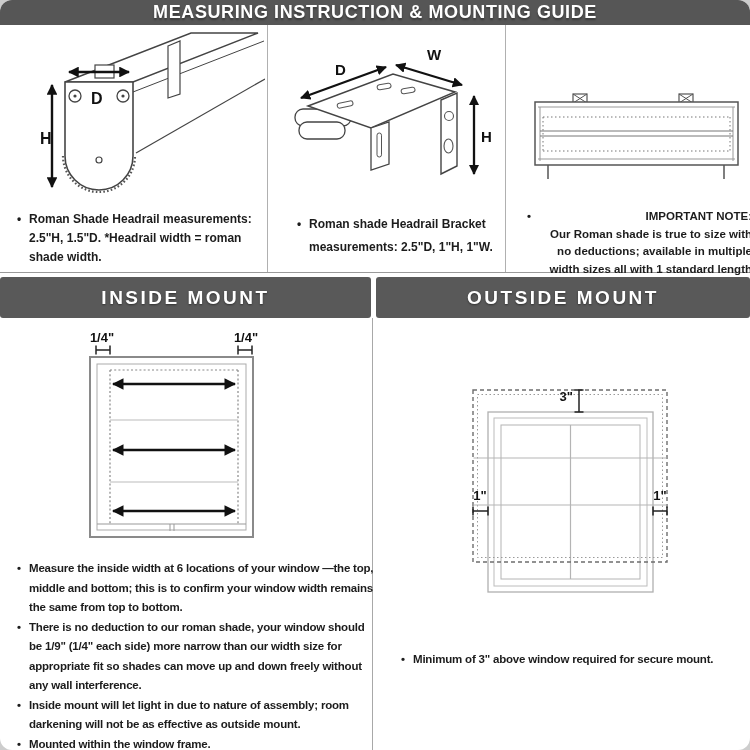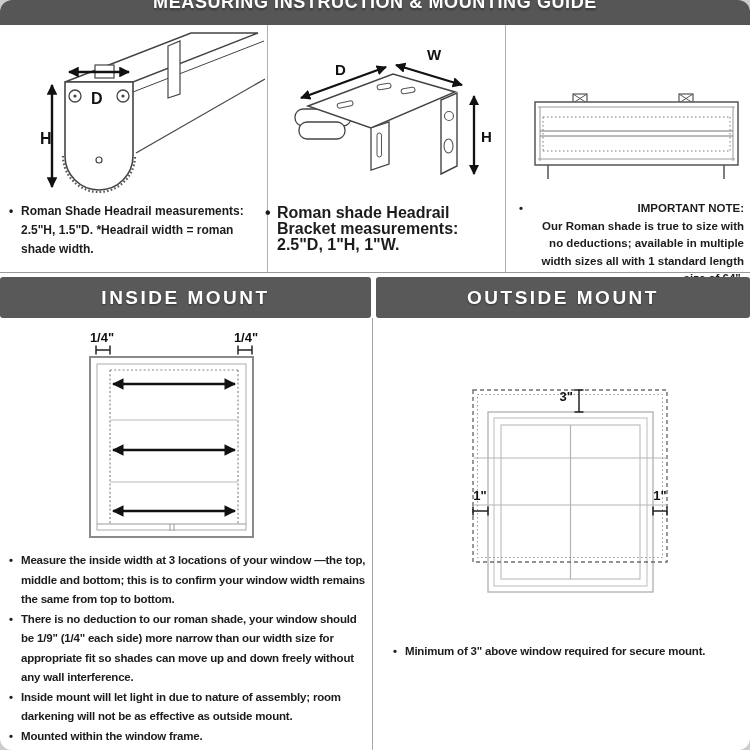--- a/index.html
+++ b/index.html
@@ -5,21 +5,21 @@
   html,body{margin:0;padding:0;background:#cdcdcd;}
   #card{
     position:relative;width:750px;height:750px;margin:0 auto;
     background:#ffffff;border-radius:12px;overflow:hidden;
     font-family:"Liberation Sans",sans-serif;color:#1c1c1c;
   }
   
   .top-bar{
     position:absolute;top:0;left:0;width:750px;height:25px;
     background:#565656;color:#fff;display:flex;align-items:flex-end;justify-content:center;
-    font-weight:bold;font-size:18px;letter-spacing:.6px;padding-bottom:12px;box-sizing:border-box;
+    font-weight:bold;font-size:18px;letter-spacing:.6px;padding-bottom:2px;box-sizing:border-box;
     text-shadow:0 2px 2px rgba(0,0,0,.35);white-space:nowrap;
   }
   .mount-bar{
     position:absolute;top:277px;height:41px;background:#595959;color:#fff;
     display:flex;align-items:center;justify-content:center;
     font-weight:bold;font-size:19px;letter-spacing:2.5px;border-radius:3px;
     text-shadow:0 1px 2px rgba(0,0,0,.45);
   }
   #bar-inside{left:0;width:371px;}
   #bar-outside{left:376px;width:374px;}
@@ -32,25 +32,25 @@
   
   .diagram{position:absolute;}
   #dg-headrail{left:40px;top:32px;}
   #dg-bracket{left:293px;top:46px;}
   #dg-front{left:518px;top:93px;}
   #dg-inside{left:62px;top:330px;}
   #dg-outside{left:445px;top:372px;}
   svg text{font-family:"Liberation Sans",sans-serif;font-weight:bold;fill:#111;}
   
   .caption,.bullets{position:absolute;font-weight:bold;}
-  .bullets{list-style:none;margin:0;padding:0;}
+  .bullets{list-style:none;margin:8px;padding:0;}
   .bullets li{position:relative;padding-left:13px;margin:0;}
   .bullets li::before{content:"\2022";position:absolute;left:1px;top:0;}
   #cap-headrail{left:8px;top:202px;width:252px;font-size:12px;line-height:19px;}
-  #cap-bracket{left:264px;top:205px;width:220px;font-size:16px;line-height:16px;}
+  #cap-bracket{left:288px;top:205px;width:220px;font-size:12px;line-height:23px;}
   #cap-note{left:518px;top:200px;width:226px;font-size:11.5px;line-height:17.5px;text-align:right;}
   .note-body{display:block;}
   #bullets-inside{left:8px;top:551px;width:360px;font-size:11.5px;line-height:19.5px;letter-spacing:-.2px;}
   #bullets-outside{left:392px;top:641px;width:346px;font-size:11.5px;line-height:21px;letter-spacing:-.2px;}
 </style>
 </head>
 <body>
 
 <div id="card">
 
@@ -234,21 +234,21 @@
         <line x1="43" y1="134.5" x2="43" y2="143.5"></line>
     </g>
     <g stroke="#222" stroke-width="1.5">
       <line x1="208" y1="139" x2="222" y2="139"></line>
         <line x1="208" y1="134.5" x2="208" y2="143.5"></line>
         <line x1="222" y1="134.5" x2="222" y2="143.5"></line>
     </g>
   </svg>
 
   <ul class="bullets" id="bullets-inside">
-    <li>Measure the inside width at 3 locations of your window —the top, middle and bottom; this is to confirm your window width remains the same from top to bottom.</li>
+    <li>Measure the inside width at 6 locations of your window —the top, middle and bottom; this is to confirm your window width remains the same from top to bottom.</li>
     <li>There is no deduction to our roman shade, your window should be 1/9" (1/4" each side) more narrow than our width size for appropriate fit so shades can move up and down freely without any wall interference.</li>
     <li>Inside mount will let light in due to nature of assembly; room darkening will not be as effective as outside mount.</li>
     <li>Mounted within the window frame.</li>
     <li>Minimum of 3" depth window required for secure mount.</li>
   </ul>
   <ul class="bullets" id="bullets-outside">
     <li>Minimum of 3" above window required for secure mount.</li>
   </ul>
 
 </div>

